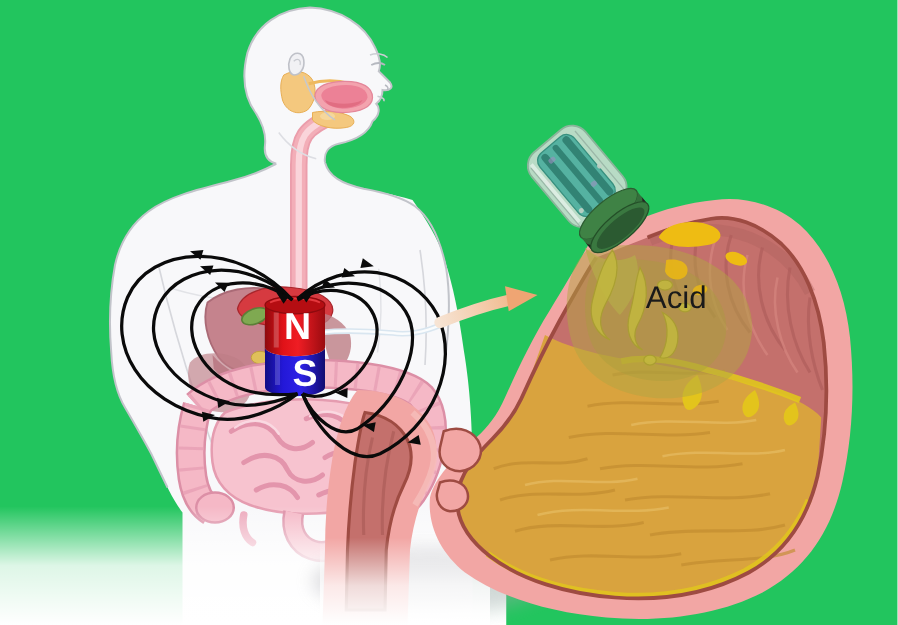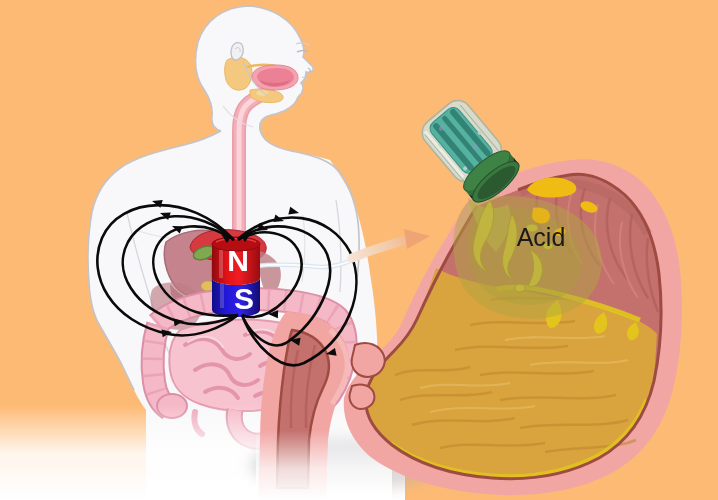--- a/index.html
+++ b/index.html
@@ -1,16 +1,16 @@
 <!DOCTYPE html>
 <html><head>
 <meta charset="utf-8">
 <style>
   html,body{margin:0;padding:0;background:#ffffff;}
-  .canvas{position:relative;width:718px;height:500px;background:#fdba74;overflow:hidden;
+  .canvas{position:relative;width:718px;height:500px;background:#22c55e;overflow:hidden;
           font-family:"Liberation Sans",sans-serif;}
   svg{display:block;}
   text{font-family:"Liberation Sans","DejaVu Sans",sans-serif;}
   .pole-label{font-weight:bold;font-size:30px;}
   .acid-label{font-size:25px;}
 </style>
 </head>
 <body>
 
 <div class="canvas">

